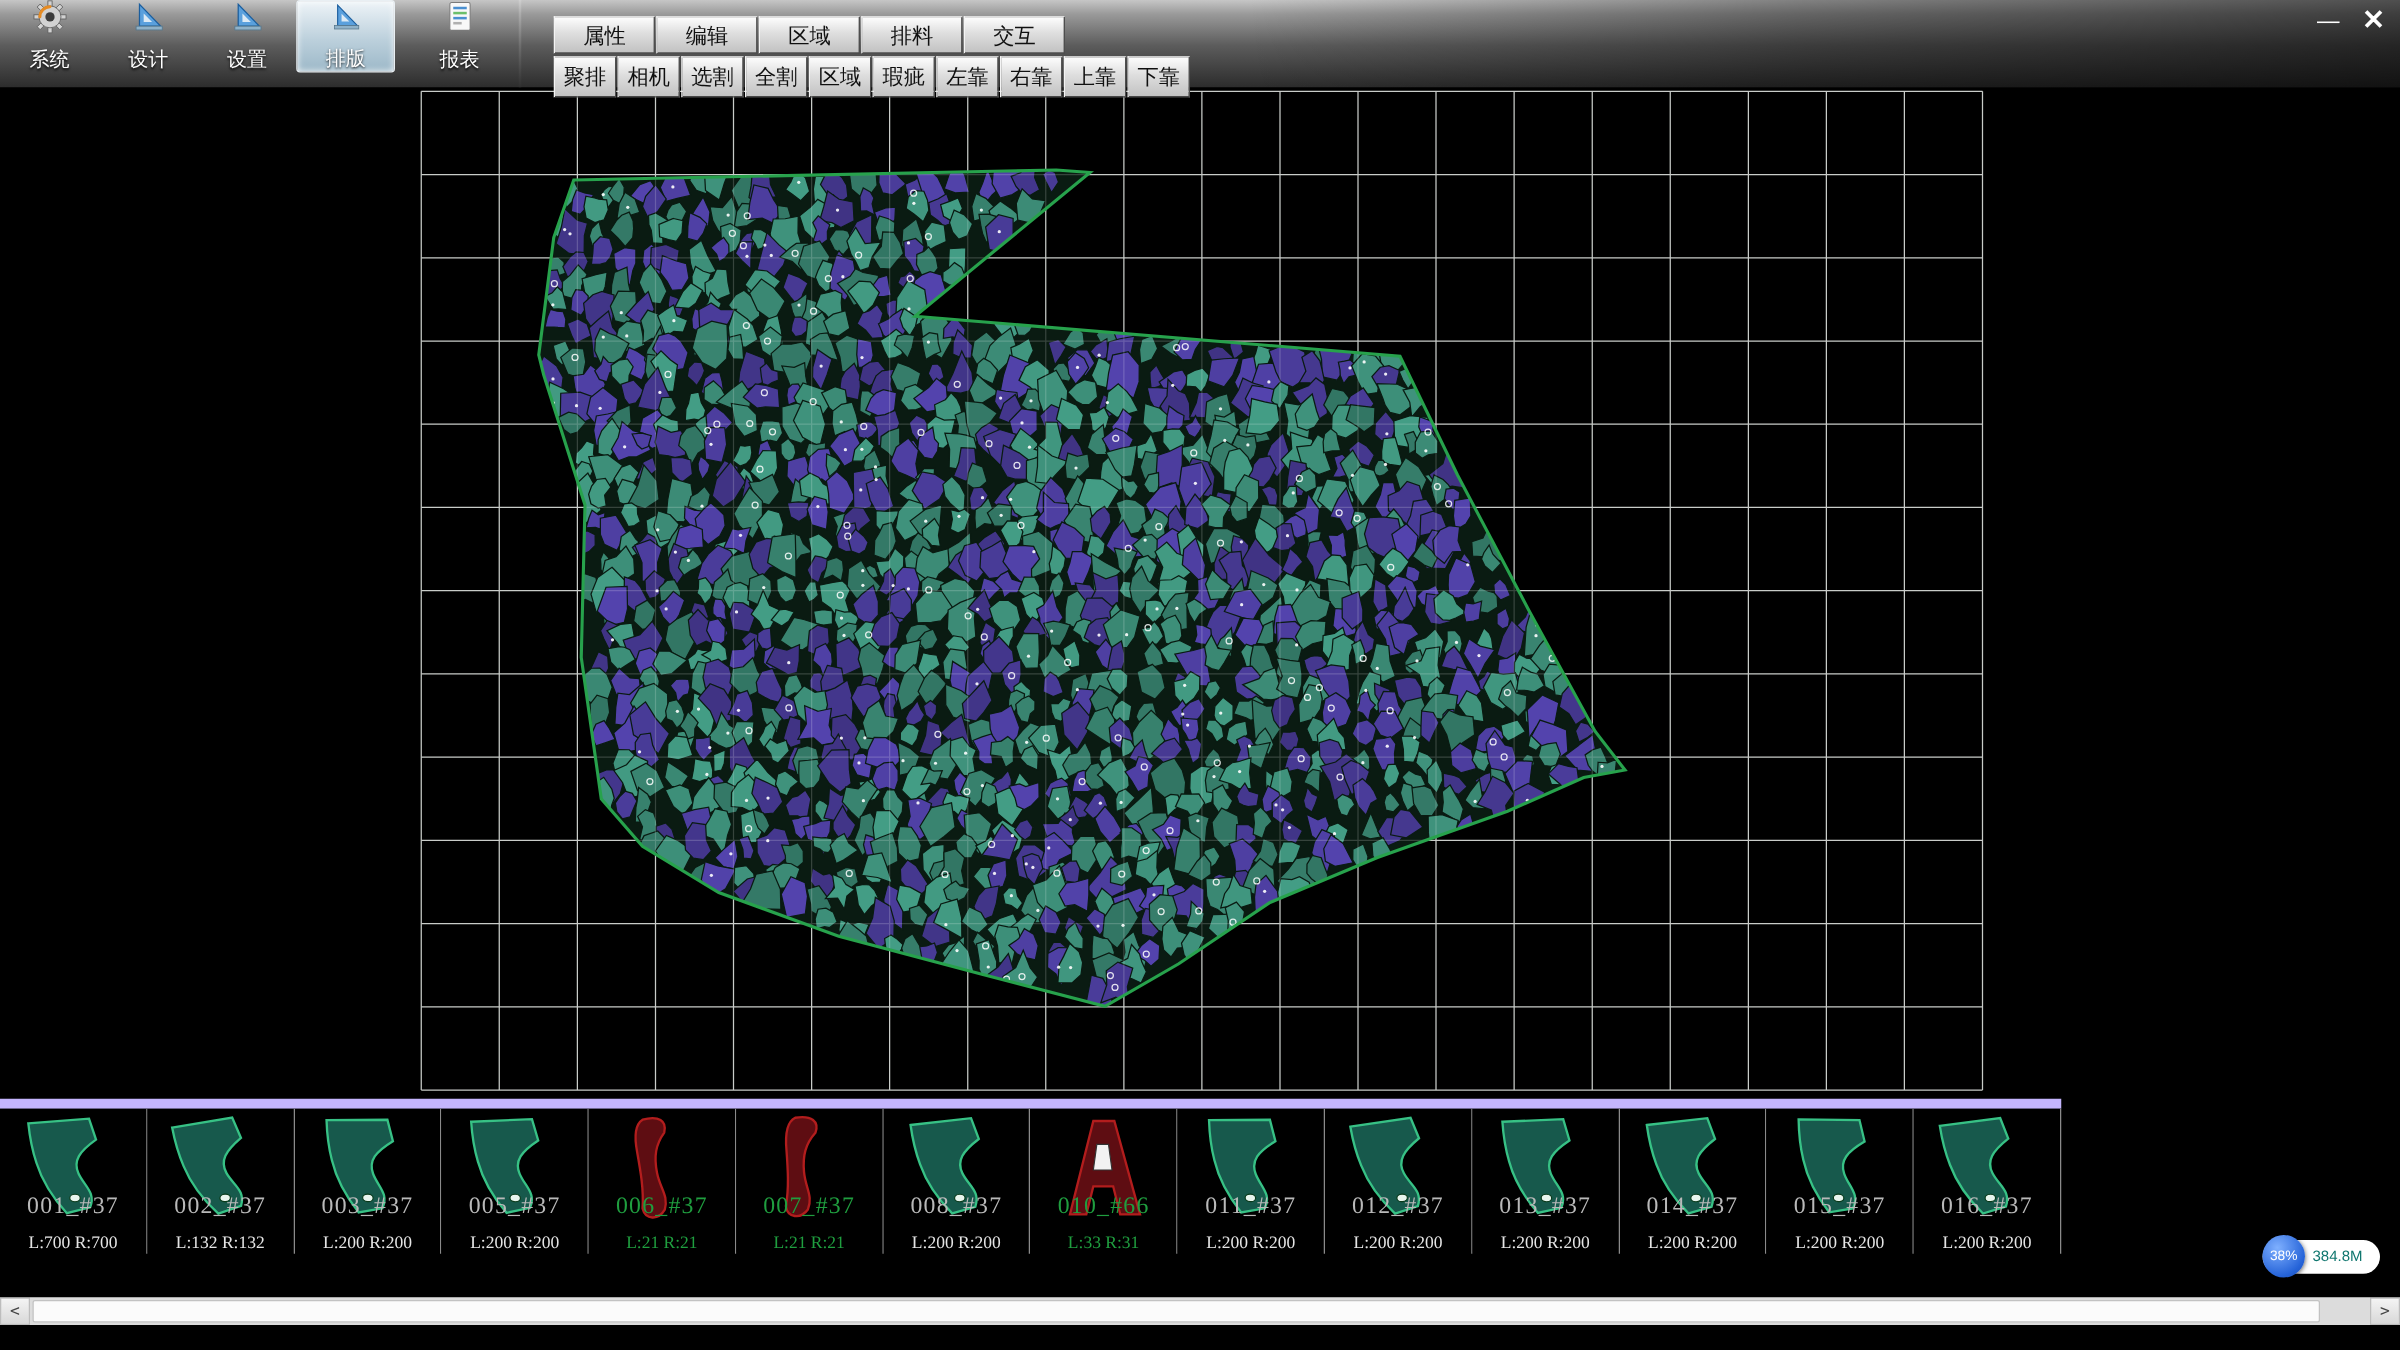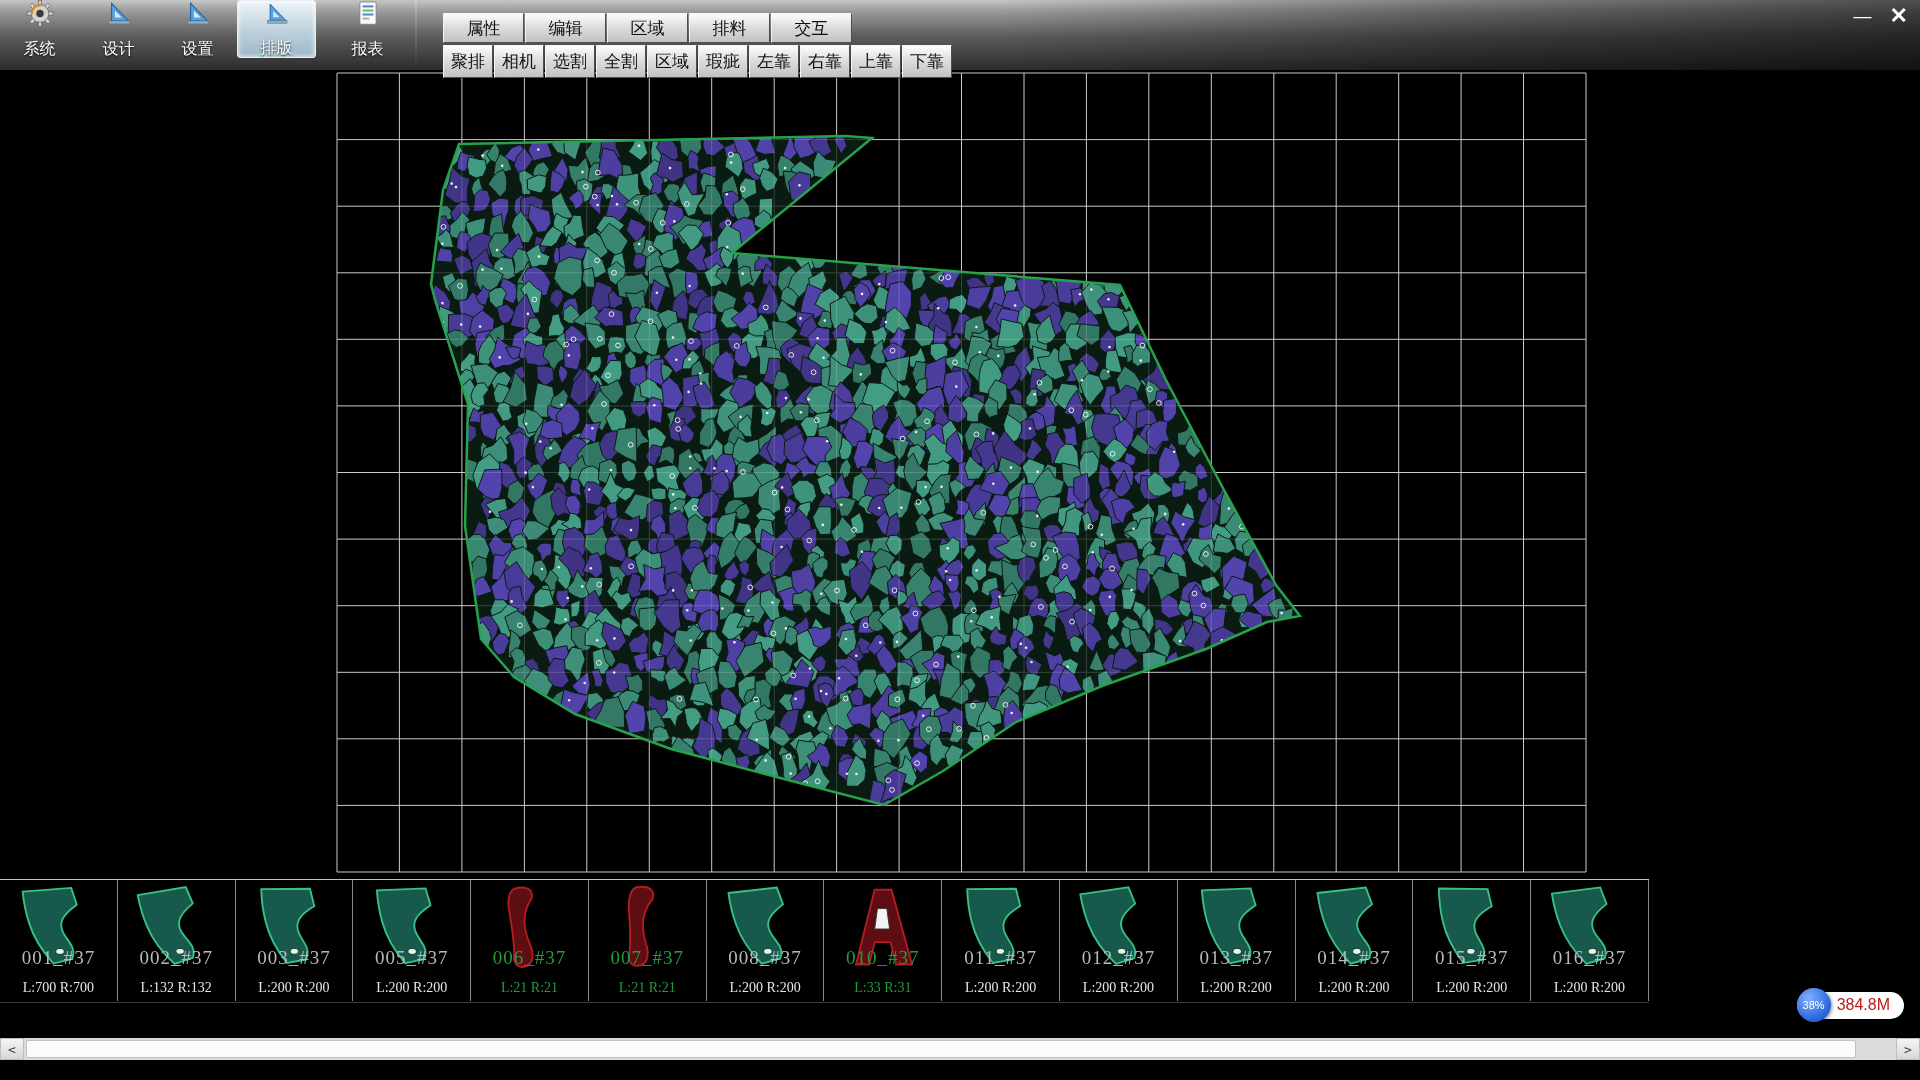--- a/index.html
+++ b/index.html
@@ -32,34 +32,34 @@
   .win-controls{position:absolute;right:12px;top:5px;z-index:3;display:flex;gap:18px;align-items:center;color:#fff;}
   .wc-min{font-size:18px;cursor:pointer;line-height:18px;}
   .wc-close{font-size:22px;font-weight:bold;cursor:pointer;line-height:22px;}
 
   
   .canvas{position:absolute;top:70px;left:0;width:1920px;height:809px;background:#000;}
   .canvas svg{display:block;width:100%;height:100%;}
 
   
   .thumbs{position:absolute;top:879px;left:0;width:1649px;height:124px;background:#000;
-    display:flex;border-top:1px solid #c4b5fd;border-bottom:1px solid #3a3a3a;}
+    display:flex;border-top:8px solid #c4b5fd;border-bottom:1px solid #3a3a3a;}
   .tcell{position:relative;width:120px;height:121px;border-right:1px solid #8a8a8a;background:#000;cursor:pointer;}
   .tcell svg{position:absolute;top:1px;left:4px;width:112px;height:96px;}
   .tname{position:absolute;left:0;right:0;bottom:32px;text-align:center;
     font-family:"Liberation Serif",serif;font-size:19px;color:#b9b9b9;letter-spacing:1px;pointer-events:none;}
   .tlr{position:absolute;left:0;right:0;bottom:5px;text-align:center;
     font-family:"Liberation Serif",serif;font-size:14px;color:#e5e5e5;pointer-events:none;}
   .tcell.highlight .tname,.tcell.highlight .tlr{color:#1f9e3f;}
 
   
   .statusrow{position:absolute;top:1003px;left:0;width:1920px;height:35px;background:#000;}
   .badge{position:absolute;right:16px;top:-15px;height:34px;display:flex;align-items:center;}
   .badge .pill{background:#fff;border-radius:14px;height:27px;padding:0 14px 0 40px;display:flex;align-items:center;
-    font-size:16px;color:#b91c1c;box-shadow:0 1px 3px rgba(0,0,0,.6);}
+    font-size:12px;color:#0f766e;box-shadow:0 1px 3px rgba(0,0,0,.6);}
   .badge .circle{position:absolute;left:0;top:0;width:34px;height:34px;border-radius:50%;
     background:radial-gradient(circle at 35% 30%,#7fb0ff,#2563d8 70%,#1b4cb0);
     color:#fff;font-size:11px;display:flex;align-items:center;justify-content:center;
     box-shadow:0 1px 4px rgba(0,0,0,.7);}
 
   
   .hscroll{position:absolute;top:1038px;left:0;width:1920px;height:22px;background:#ececec;display:flex;}
   .arr{width:24px;height:22px;display:flex;align-items:center;justify-content:center;
     background:linear-gradient(#f4f4f4,#d8d8d8);color:#444;font-size:13px;cursor:pointer;
     font-family:"DejaVu Sans Mono",monospace;border:1px solid #bdbdbd;}
@@ -1654,21 +1654,21 @@
      <span class="tname">008_#37</span>
      <span class="tlr">L:200 R:200</span>
       </div>
       <div class="tcell highlight">
         <svg viewBox="0 0 120 100">
        <g transform="rotate(0 60 48)">
             <path d="M30,88 L50,8 L68,8 L90,88 L73,88 L67,64 L50,64 L44,88 Z" fill="#5e0d12" stroke="#b21d1d" stroke-width="2"></path>
     <path d="M53,28 L63,28 L66,50 L50,50 Z" fill="#f2f2f2" stroke="#333" stroke-width="1"></path>
           </g>
      </svg>
-     <span class="tname">010_#37</span>
+     <span class="tname">010_#66</span>
      <span class="tlr">L:33 R:31</span>
       </div>
       <div class="tcell">
         <svg viewBox="0 0 120 100">
        <g transform="rotate(4 60 48)">
             <path d="M20,10 L72,6 L78,24 C64,34 58,42 63,53 C68,64 78,69 73,82 L53,87 C42,75 32,60 27,44 C23,32 21,20 20,10 Z" fill="#17594c" stroke="#37c185" stroke-width="2"></path>
     <ellipse cx="60" cy="74" rx="4.5" ry="3.2" fill="#e8f5ee" stroke="#0a3a1a" stroke-width="1"></ellipse>
           </g>
      </svg>
      <span class="tname">011_#37</span>

